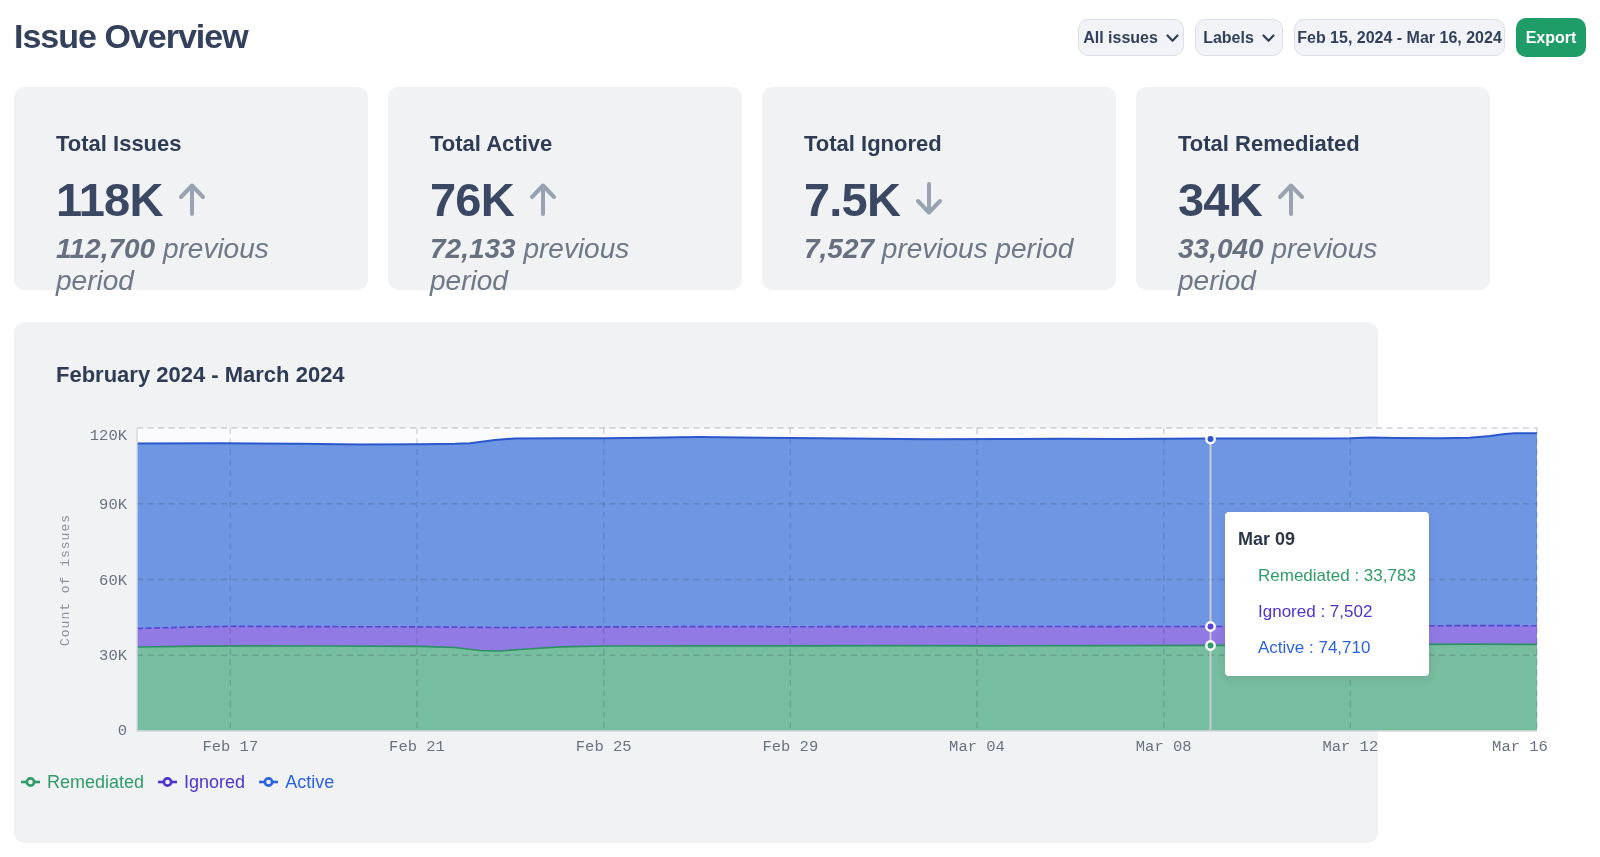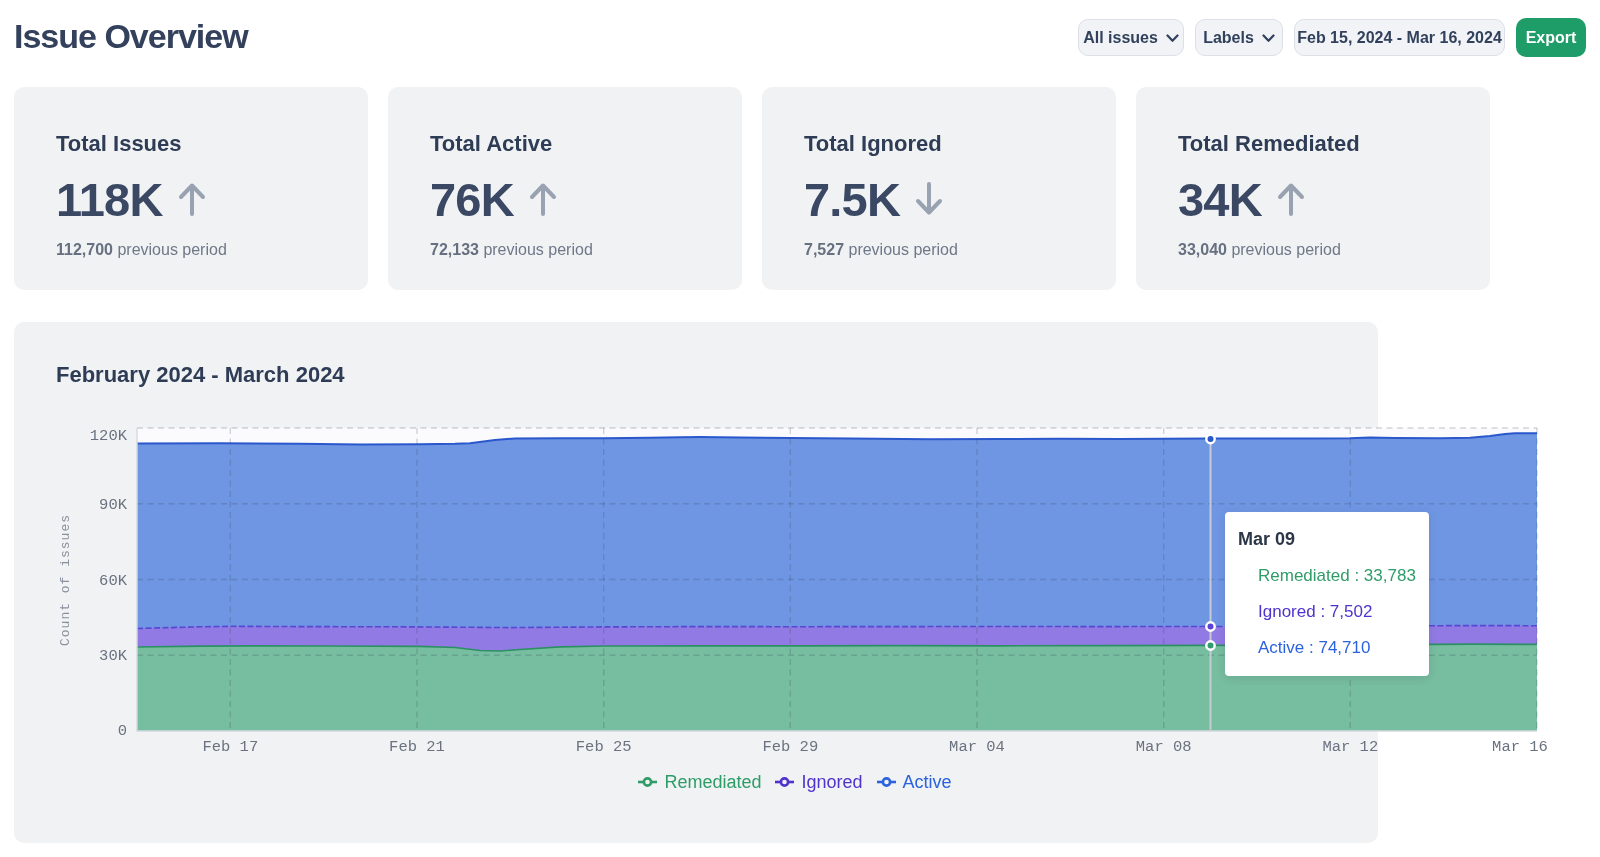--- a/index.html
+++ b/index.html
@@ -10,31 +10,31 @@
   .btn { height:37px; white-space:nowrap; background:#f2f3f6; border:1px solid #dcdfe7; border-radius:10px; display:flex; align-items:center; justify-content:center; font-size:16px; font-weight:700; color:#31415c; padding:0 16px; margin-left:11px; }
   .btn .chev { margin-left:8px; display:inline-block; }
   .btn-export { background:#1f9d68; border:none; color:#ffffff; font-weight:700; width:70px; height:39px; padding:0; border-radius:10px; }
   .cards { position:absolute; left:14px; top:87px; width:1572px; display:flex; }
   .card { width:354px; height:203px; background:#f1f2f4; border-radius:10px; margin-right:20px; padding:44px 42px 0 42px; }
   .card:last-child { margin-right:0; }
   .card h3 { font-size:22px; font-weight:700; color:#2e3c55; }
   .bignum { margin-top:24px; display:flex; align-items:center; height:36px; }
   .bignum .num { font-size:47px; font-weight:700; color:#3a4863; letter-spacing:-0.8px; }
   .bignum svg { margin-left:14px; }
-  .prev { margin-top:24px; font-size:16px; color:#6e7888; }
+  .prev { margin-top:16px; font-size:28px; color:#6e7888;font-style:italic; }
     .prev .pn { font-weight:700; color:#667080; }
   .chartcard { position:absolute; left:14px; top:322px; width:1364px; height:521px; background:#f1f2f4; border-radius:10px; }
   .charttitle { position:absolute; left:42px; top:40px; font-size:22px; font-weight:700; color:#2e3c55; }
   .tooltip { position:absolute; left:1211px; top:190px; width:204px; height:164px; background:#ffffff; border-radius:4px; box-shadow:0 2px 8px rgba(40,50,70,0.13); padding:16px 13px; }
   .tooltip .tt-date { font-size:18px; font-weight:700; color:#2b3648; margin-top:1px; }
   .tooltip .tt-row { font-size:17px; margin-top:16px;margin-left:20px; }
   .tt-g { color:#2f9c68; }
   .tt-p { color:#4f33cc; }
   .tt-b { color:#2a62df; }
-  .legend { position:absolute; left:0; top:450px; width:1572px; display:flex; justify-content:center; align-items:center; padding-right:10px; }
+  .legend { position:absolute; left:0; top:450px; width:1572px; display:flex; align-items:center; padding-right:10px; }
   .litem { display:flex; align-items:center; margin:0 7px; font-size:18px; }
   .licon { margin-right:7px; }
 </style>
 </head>
 <body>
   <div class="header">
     <h1>Issue Overview</h1>
   </div>
   <div class="toolbar">
     <div class="btn" style="width:106px;padding:0;">All issues<span class="chev"><svg width="13" height="9" viewBox="0 0 13 9">

